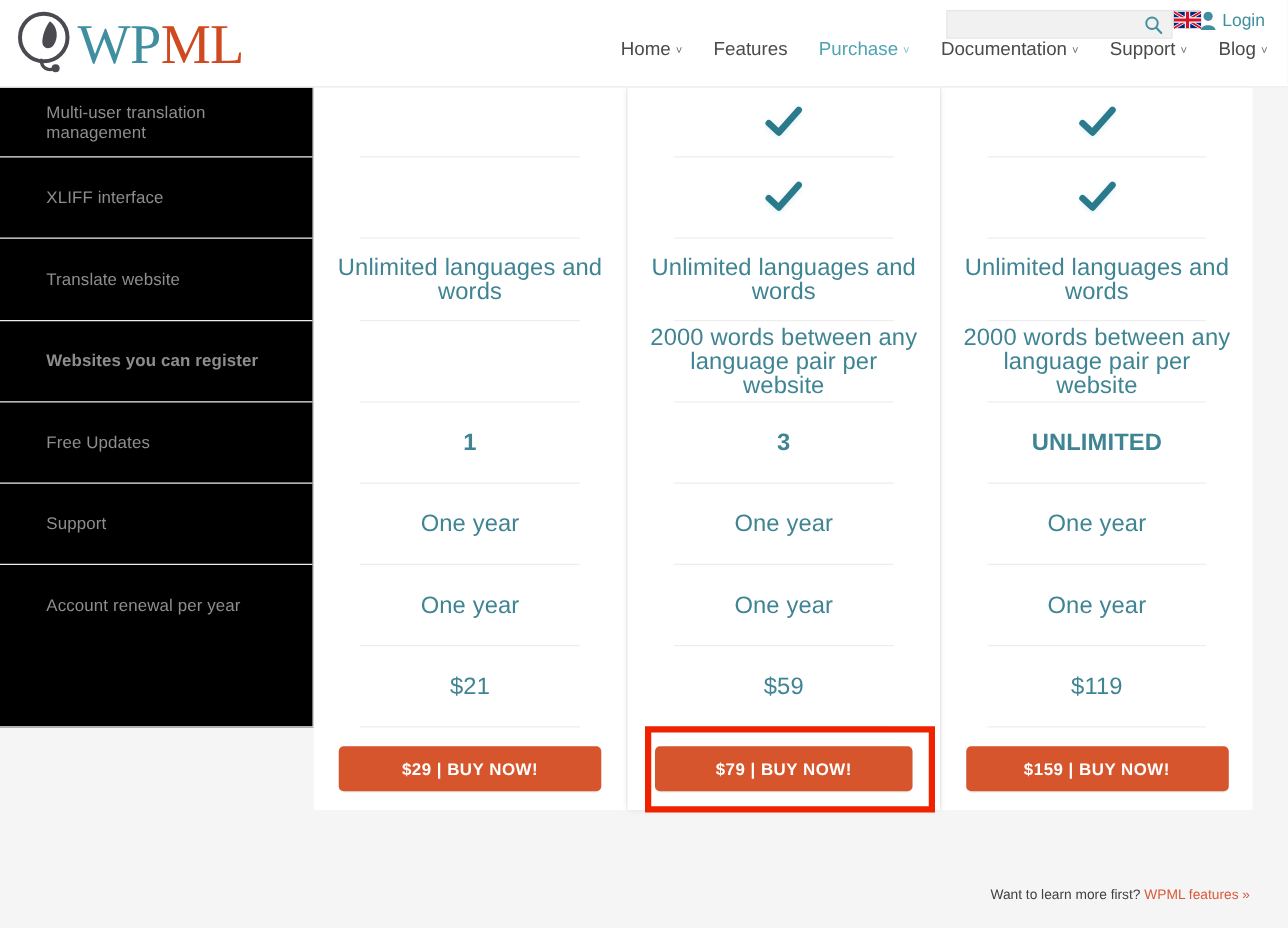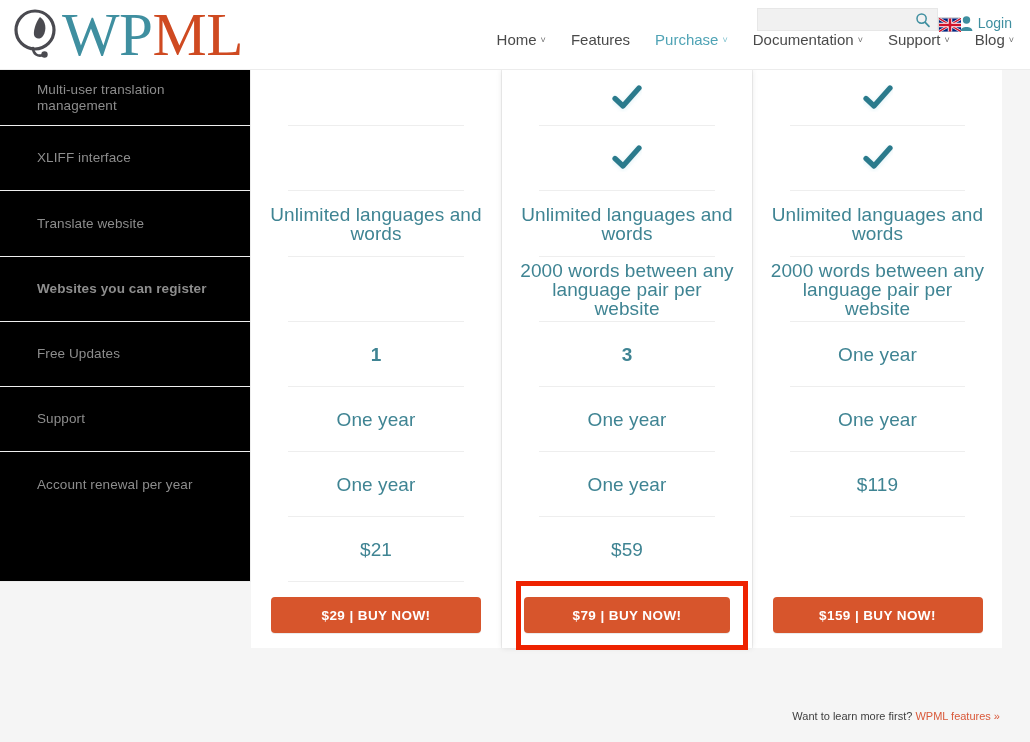--- a/index.html
+++ b/index.html
@@ -28,35 +28,35 @@
     left: 10px;
     top: 4px;
     width: 200px;
     height: 62px;
     display: flex;
     align-items: center;
   }
   .logo-mark { width: 58px; height: 58px; flex: 0 0 58px; }
   .logo-text {
     font-family: "Liberation Serif", "DejaVu Serif", serif;
-    font-size: 61px;
+    font-size: 45px;
     line-height: 46px;
     letter-spacing: -0.5px;
     margin-left: -6px;
     white-space: nowrap;
   }
   .logo-wp { color: #3f8fa0; }
   .logo-ml { color: #cf4a21; }
 
   .header-top {
     position: absolute;
     right: 18px;
     top: 8px;
     display: flex;
-    align-items: flex-end;
+    align-items: flex-start;
   }
   .search-wrap {
     position: relative;
     width: 181px;
     height: 23px;
     background: #f1f1f1;
     border: 1px solid #e7e7e7;
   }
   .search-input {
     width: 100%;
@@ -461,20 +461,23 @@
           <path d="M3 13.5 L11 21 L27 3" fill="none" stroke="#2a7a8c" stroke-width="5.2" stroke-linecap="round" stroke-linejoin="round"></path>
         </svg>
       </span>
     </div>
     <div class="cell r2">
         <span class="val">Unlimited languages and words</span>
       </div>
     <div class="cell r3">
         <span class="val">2000 words between any language pair per website</span>
       </div>
+    <div class="cell r4">
+        <span class="val">UNLIMITED</span>
+      </div>
     <div class="cell r5">
         <span class="val">One year</span>
       </div>
     <div class="cell r6">
         <span class="val">One year</span>
       </div>
     <div class="cell r7">
         <span class="val">$119</span>
       </div>
     <div class="btn-cell">

